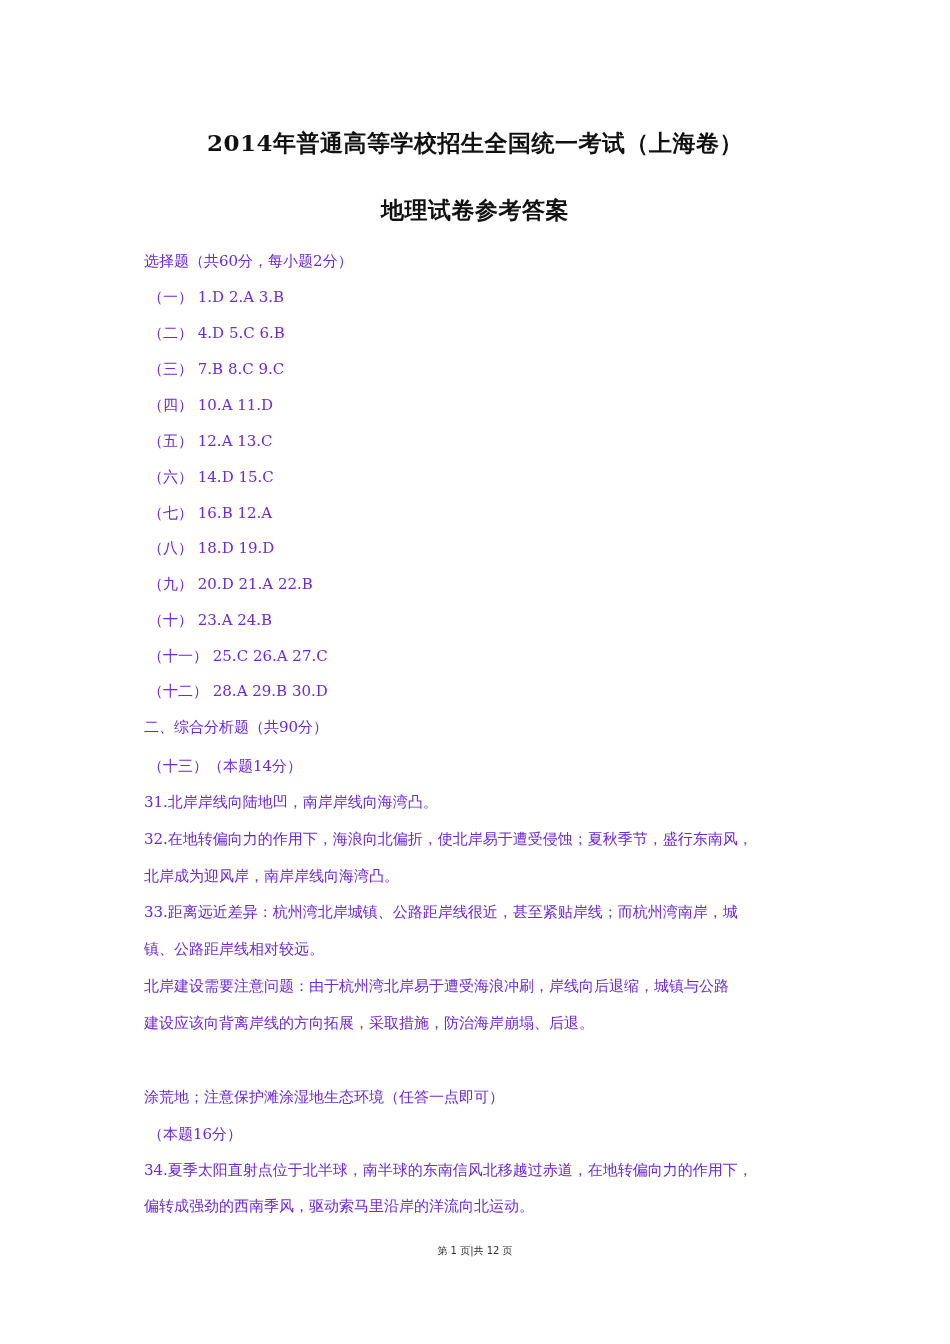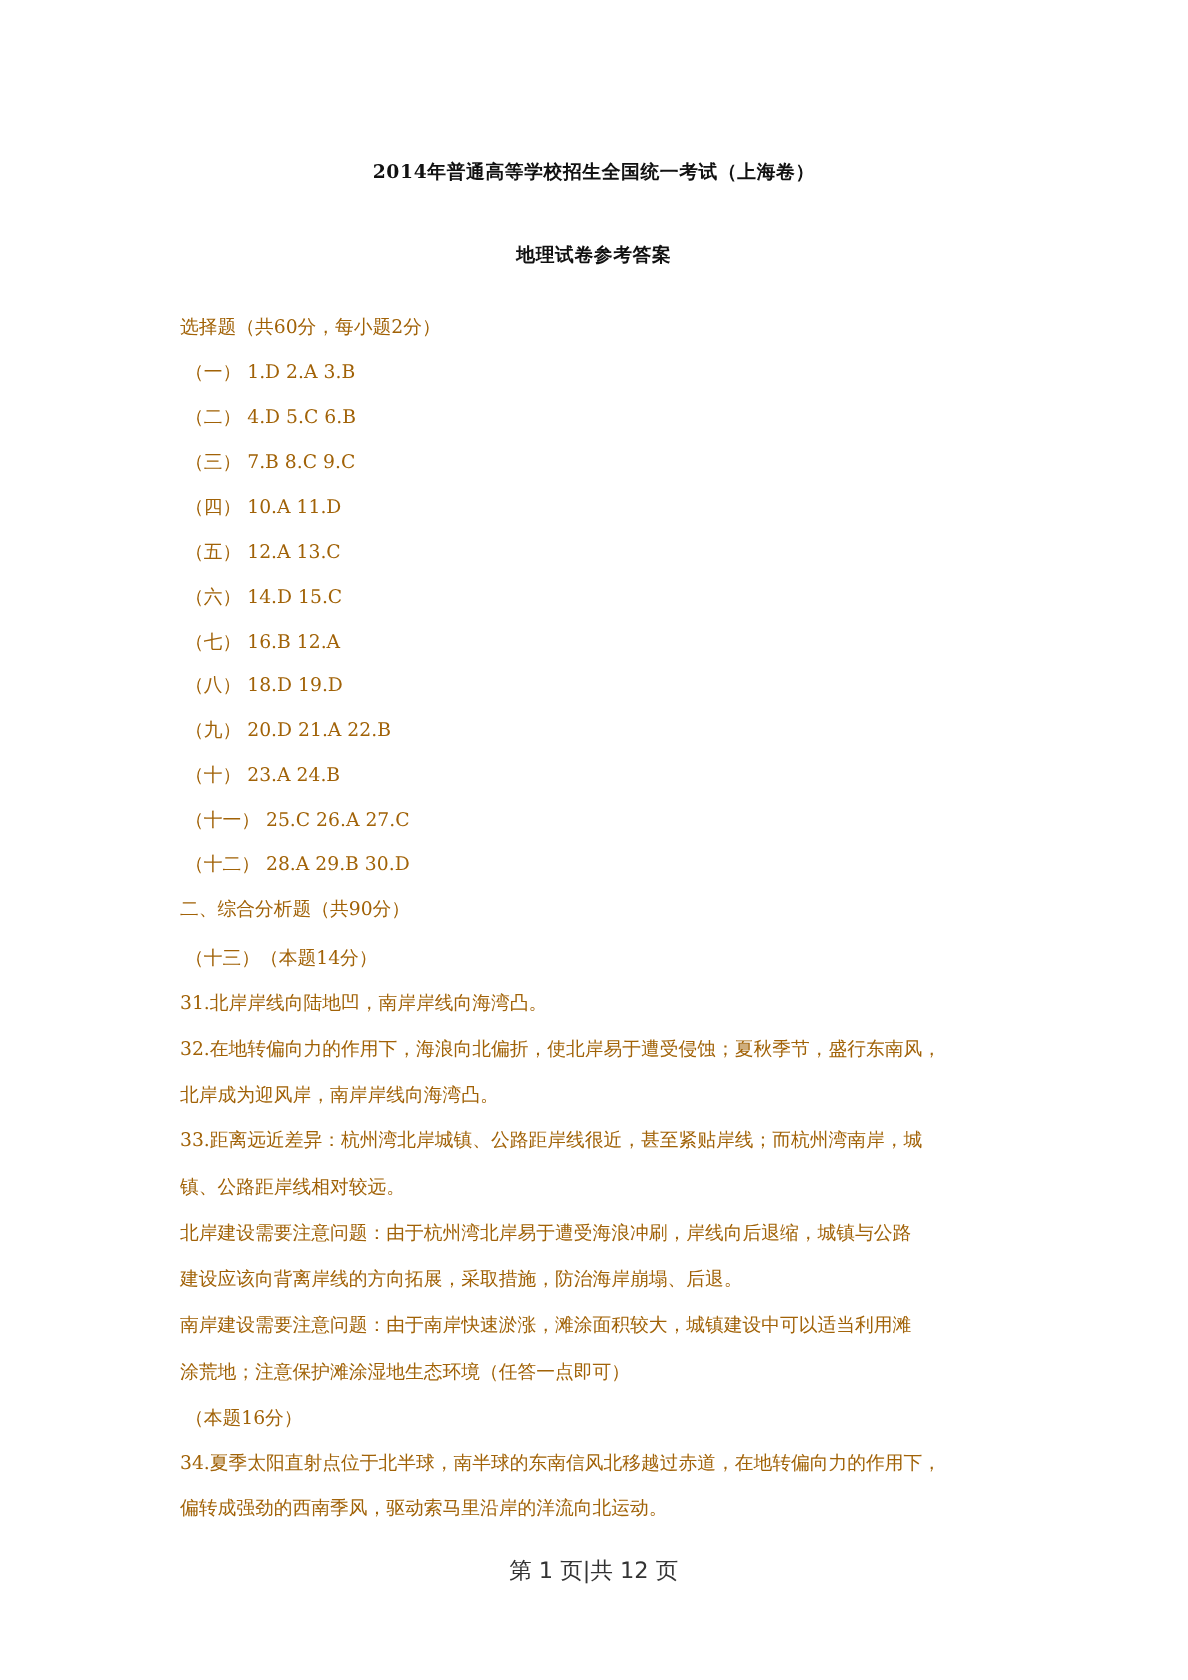--- a/index.html
+++ b/index.html
@@ -1,26 +1,26 @@
 <!DOCTYPE html>
 <html><head>
 <meta charset="utf-8">
 <style>
   html, body { margin: 0; padding: 0; background: #ffffff; }
   body { width: 950px; height: 1344px; position: relative; overflow: hidden;
          font-family: "DejaVu Serif", "Liberation Serif", serif; color: #222; }
   .page { position: absolute; left: 0; top: 0; width: 950px; height: 1344px; }
   .title { position: absolute; left: 0; width: 950px; text-align: center;
-           font-weight: bold; font-size: 15px; letter-spacing: 0.5px; color: #111; }
+           font-weight: bold; font-size: 23px; letter-spacing: 0.5px; color: #111; }
   .title1 { top: 128px; }
   .title2 { top: 195px; }
-  .line { position: absolute; left: 144px; font-size: 15px; line-height: 20px; white-space: nowrap; color: #a16207; }
+  .line { position: absolute; left: 144px; font-size: 15px; line-height: 20px; white-space: nowrap; color: #6d28d9; }
   .indent { left: 148px; }
   .footer { position: absolute; top: 1244px; left: 0; width: 950px; text-align: center;
-            font-family: "DejaVu Sans", "Liberation Sans", sans-serif; font-size: 18px; color: #333; }
+            font-family: "DejaVu Sans", "Liberation Sans", sans-serif; font-size: 10px; color: #333; }
 </style>
 </head>
 <body>
 
 <div class="page">
   <div class="title title1">2014年普通高等学校招生全国统一考试（上海卷）</div>
   <div class="title title2">地理试卷参考答案</div>
 
   <div class="line" style="top:251px">选择题（共60分，每小题2分）</div>
 
@@ -40,20 +40,19 @@
   <div class="line" style="top:717px">二、综合分析题（共90分）</div>
   <div class="line indent" style="top:756px">（十三）（本题14分）</div>
 
   <div class="line" style="top:792px">31.北岸岸线向陆地凹，南岸岸线向海湾凸。</div>
   <div class="line" style="top:829px">32.在地转偏向力的作用下，海浪向北偏折，使北岸易于遭受侵蚀；夏秋季节，盛行东南风，</div>
   <div class="line" style="top:866px">北岸成为迎风岸，南岸岸线向海湾凸。</div>
   <div class="line" style="top:902px">33.距离远近差异：杭州湾北岸城镇、公路距岸线很近，甚至紧贴岸线；而杭州湾南岸，城</div>
   <div class="line" style="top:939px">镇、公路距岸线相对较远。</div>
   <div class="line" style="top:1013px">建设应该向背离岸线的方向拓展，采取措施，防治海岸崩塌、后退。</div>
   <div class="line" style="top:976px">北岸建设需要注意问题：由于杭州湾北岸易于遭受海浪冲刷，岸线向后退缩，城镇与公路</div>
-  <div class="line" style="top:1050px">南岸建设需要注意问题：由于南岸快速淤涨，滩涂面积较大，城镇建设中可以适当利用滩</div>
   <div class="line" style="top:1087px">涂荒地；注意保护滩涂湿地生态环境（任答一点即可）</div>
   <div class="line indent" style="top:1124px">（本题16分）</div>
   <div class="line" style="top:1160px">34.夏季太阳直射点位于北半球，南半球的东南信风北移越过赤道，在地转偏向力的作用下，</div>
   <div class="line" style="top:1196px">偏转成强劲的西南季风，驱动索马里沿岸的洋流向北运动。</div>
 
   <div class="footer">第 1 页|共 12 页</div>
 </div>
 
 </body></html>

